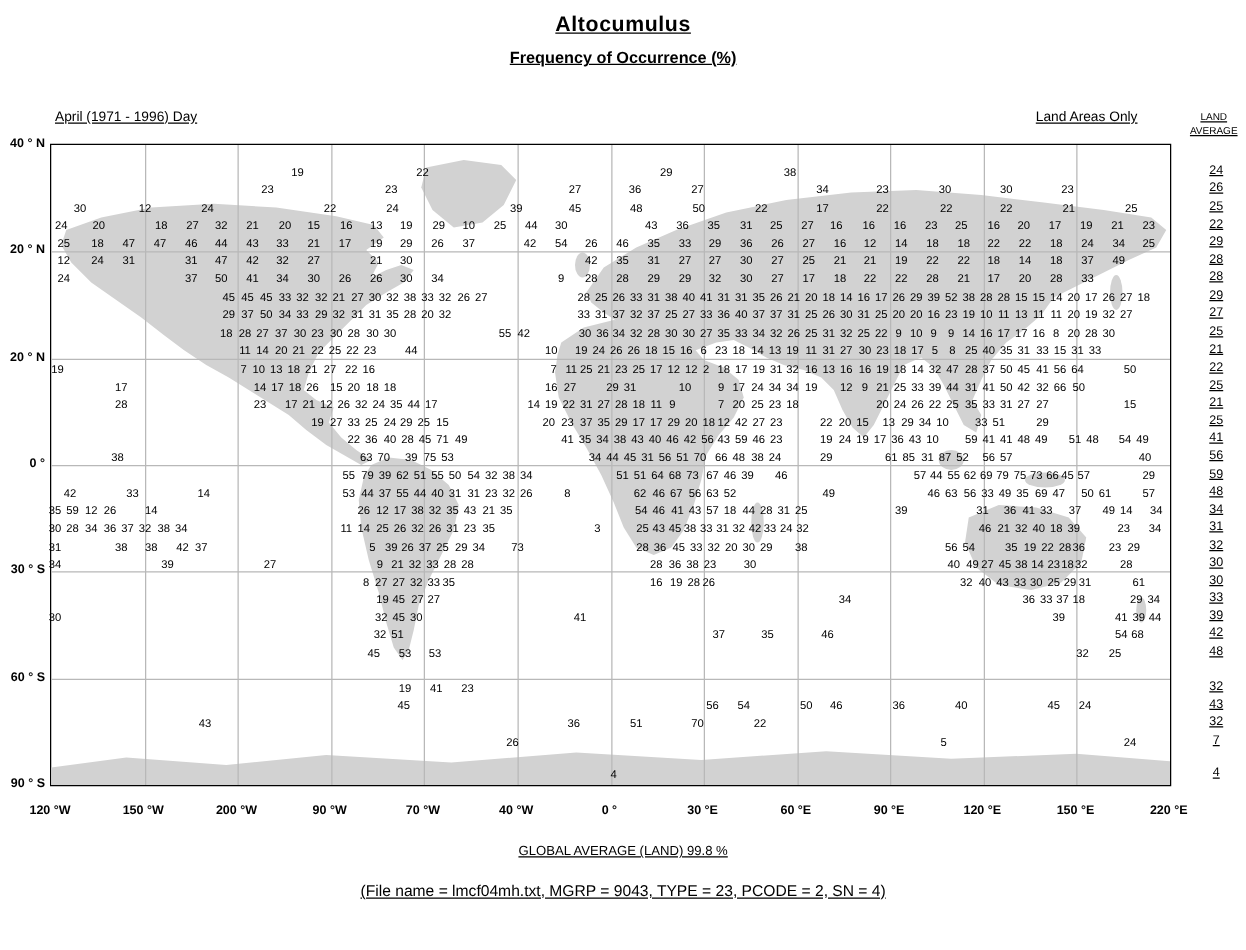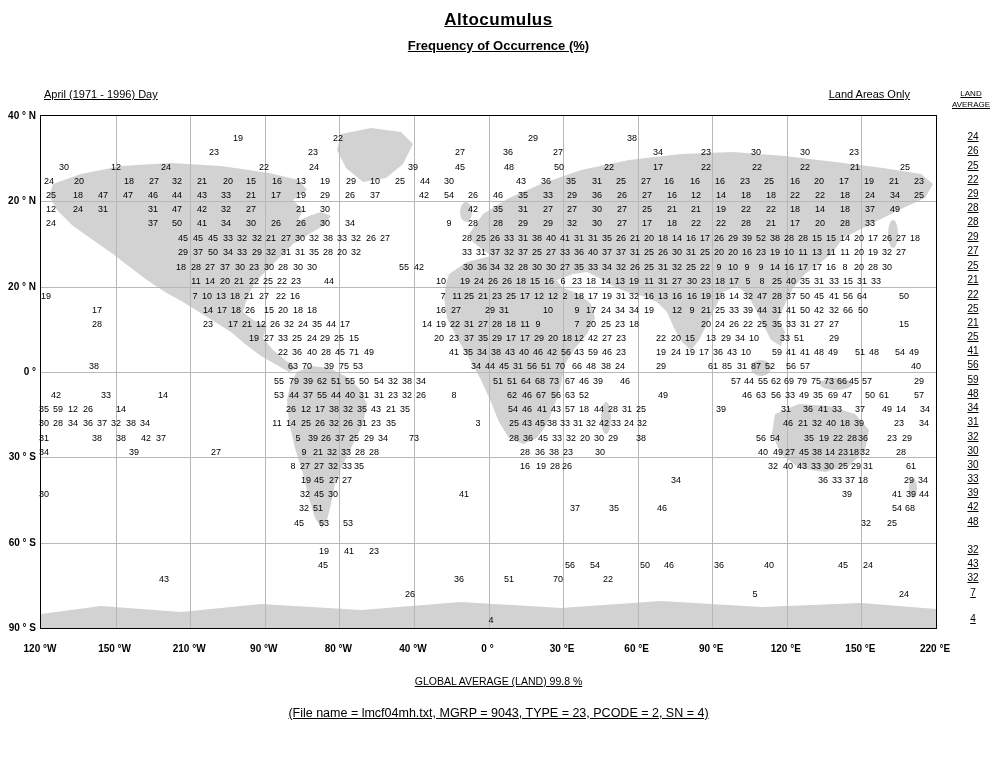--- a/index.html
+++ b/index.html
@@ -868,23 +868,23 @@
     <div class="ytick" style="top: 200.333px;">20 ° N</div>
     <div class="ytick" style="top: 285.667px;">20 ° N</div>
     <div class="ytick" style="top: 371px;">0 °</div>
     <div class="ytick" style="top: 456.333px;">30 ° S</div>
     <div class="ytick" style="top: 541.667px;">60 ° S</div>
     <div class="ytick" style="top: 627px;">90 ° S</div>
   </div>
 <div id="xticks">
     <div class="xtick" style="left: 40px;">120 °W</div>
     <div class="xtick" style="left: 114.583px;">150 °W</div>
-    <div class="xtick" style="left: 189.167px;">210 °W</div>
+    <div class="xtick" style="left: 189.167px;">200 °W</div>
     <div class="xtick" style="left: 263.75px;">90 °W</div>
-    <div class="xtick" style="left: 338.333px;">80 °W</div>
+    <div class="xtick" style="left: 338.333px;">70 °W</div>
     <div class="xtick" style="left: 412.917px;">40 °W</div>
     <div class="xtick" style="left: 487.5px;">0 °</div>
     <div class="xtick" style="left: 562.083px;">30 °E</div>
     <div class="xtick" style="left: 636.667px;">60 °E</div>
     <div class="xtick" style="left: 711.25px;">90 °E</div>
     <div class="xtick" style="left: 785.833px;">120 °E</div>
     <div class="xtick" style="left: 860.417px;">150 °E</div>
     <div class="xtick" style="left: 935px;">220 °E</div>
   </div>
 <div id="zonal-col">

